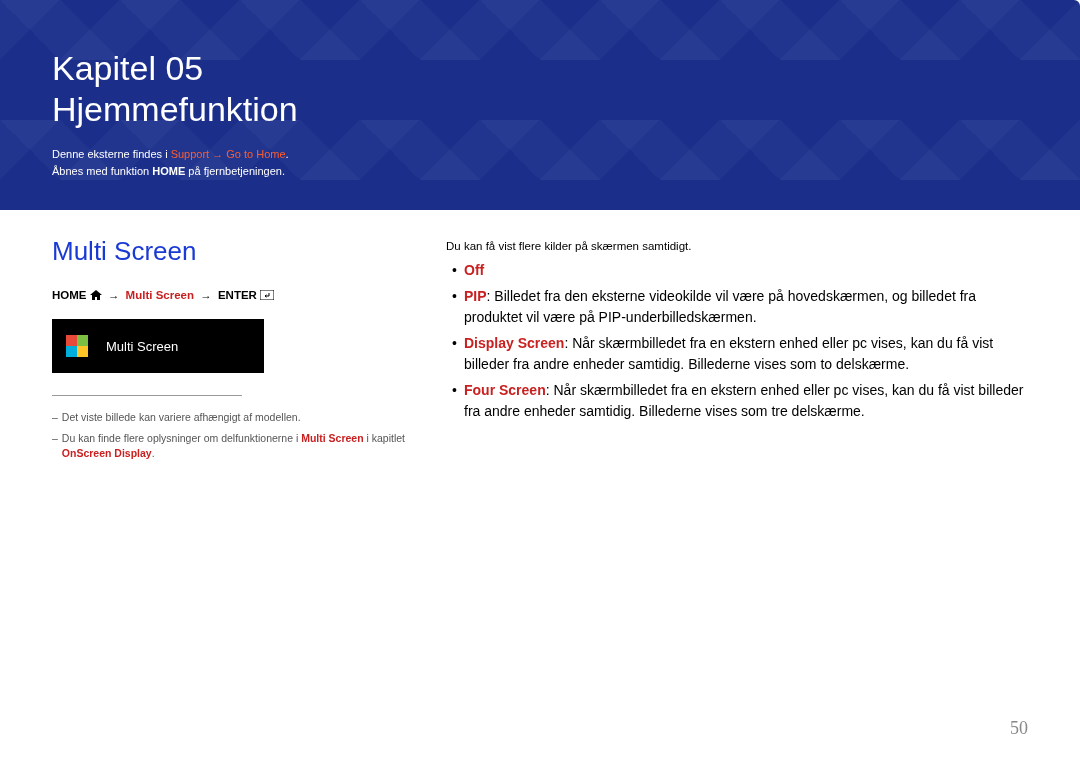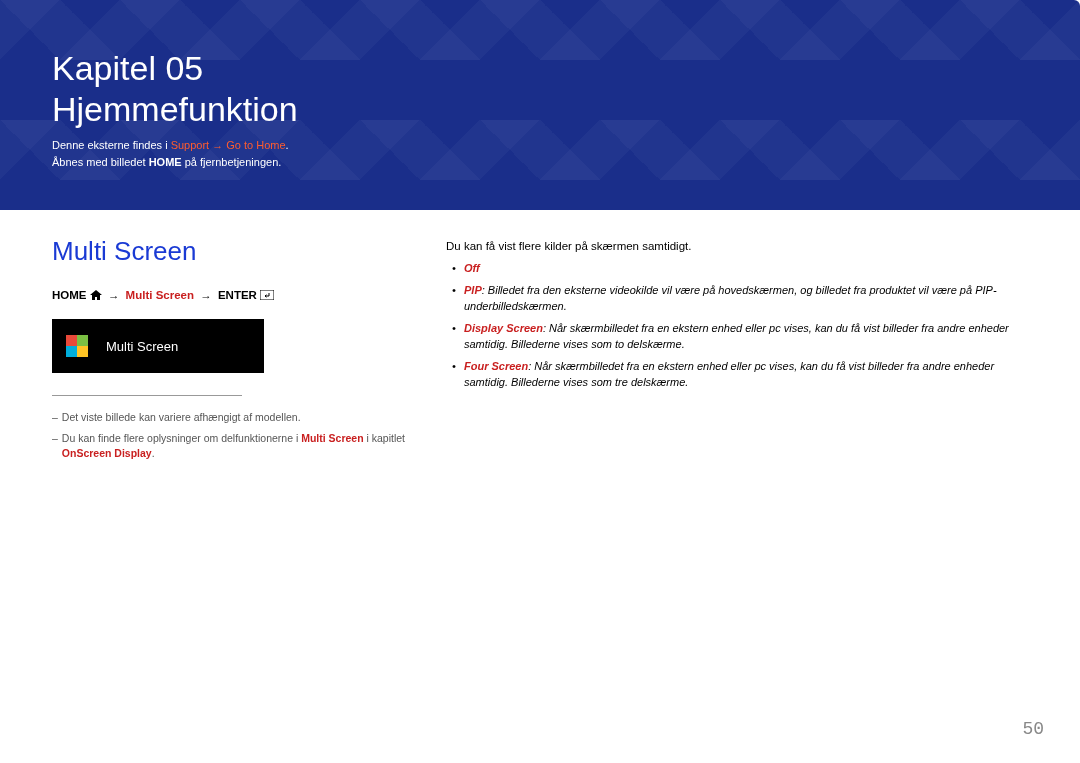--- a/index.html
+++ b/index.html
@@ -24,21 +24,21 @@
     background-position: 0 0, 60px 0, 60px -60px, 0 60px;
     color: #fff;
     padding: 48px 52px 0 52px;
     position: relative;
     border-top-right-radius: 6px;
   }
   .chapter-title {
     font-size: 34px;
     font-weight: 400;
     line-height: 1.2;
-    margin-bottom: 9px;
+    margin-bottom: 18px;
     font-family: "Segoe UI", Arial, sans-serif;
   }
   .intro-line1 { font-size: 11px; margin-bottom: 5px; }
   .intro-line2 { font-size: 11px; }
   .hl-orange { color: #ff5c2e; }
   .bold { font-weight: bold; }
   .content {
     display: flex;
     padding: 26px 52px 0 52px;
     gap: 14px;
@@ -111,56 +111,55 @@
   .footnote .dash { color:#555; }
   .footnote .red { color: #c92020; font-weight: bold; }
   .intro-para {
     font-size: 11.5px;
     color: #000;
     margin-bottom: 8px;
     margin-top: 4px;
   }
   .bullets { list-style: none; padding-left: 18px; }
   .bullets li {
-    font-size: 11px;
+    font-size: 14px;
     color: #000;
     line-height: 1.5;
     margin-bottom: 5px;
     position: relative;
-    font-style: italic;
   }
   .bullets li::before {
     content: "•";
     position: absolute;
     left: -12px;
     color: #000;
   }
   .red { color: #c92020; font-weight: bold; }
   .page-number {
     position: absolute;
     bottom: 24px;
-    right: 36px;
+    right: 52px;
     font-size: 18px;
     color: #888;
-    font-family: Liberation Mono, monospace;
+    font-family: Liberation Serif, serif;
   }
 </style>
 </head>
 <body>
 
 <div class="header">
   <h1 class="chapter-title">
     <span>Kapitel 05</span><br>
     <span>Hjemmefunktion</span>
   </h1>
   <p class="intro-line1">
     <span>Denne eksterne findes i </span><span class="hl-orange">Support</span><span class="hl-orange"> → </span><span class="hl-orange">Go to Home</span><span>.</span>
   </p>
   <p class="intro-line2">
-    <span>Åbnes med billedet </span><span class="bold">HOME</span><span> på fjernbetjeningen.</span>
+    <span>Åbnes med funktion </span><span class="bold">HOME</span><span> på fjernbetjeningen.</span>
   </p>
 </div>
 
 <div class="content">
   <div class="left-col">
     <h2 class="section-heading">Multi Screen</h2>
 
     <div class="breadcrumb">
       <span class="bold">HOME</span>
       <span class="icon-home">

